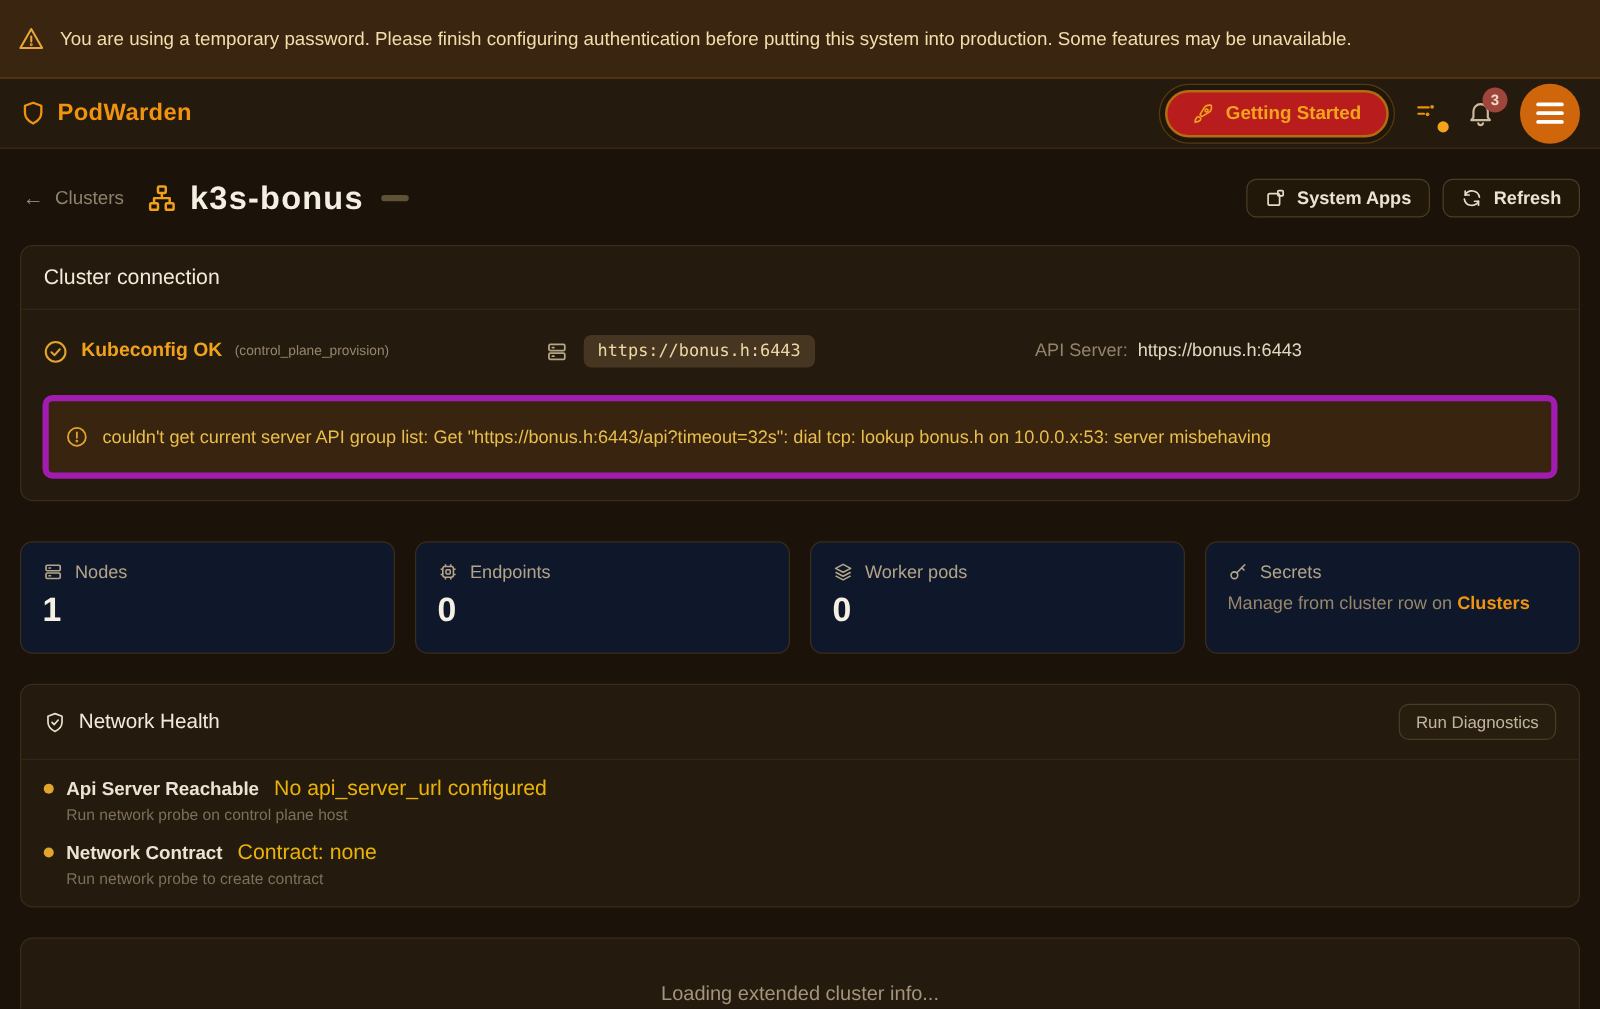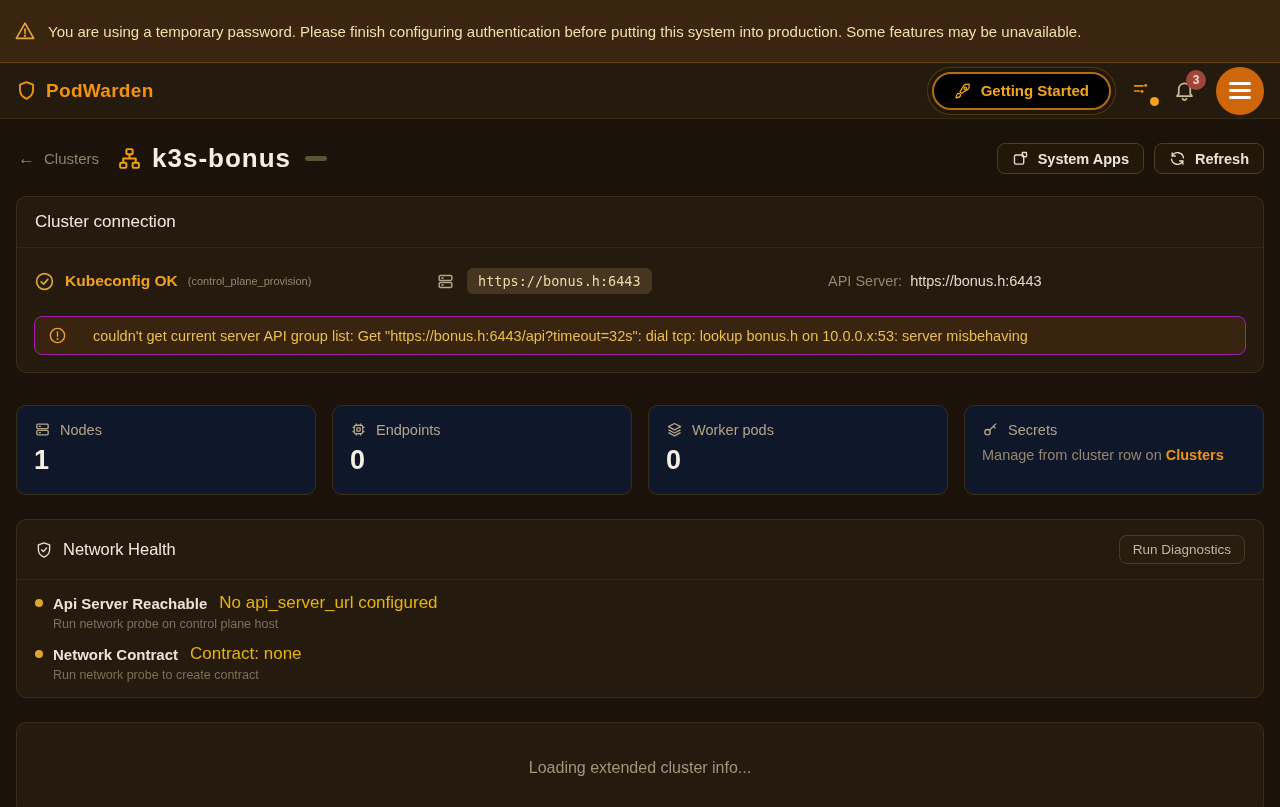--- a/index.html
+++ b/index.html
@@ -23,21 +23,21 @@
   .header {
     height:56px; background:#251a0e; border-bottom:1px solid #392b17;
     display:flex; align-items:center; padding:0 16px;
   }
   .logo { display:flex; align-items:center; gap:9px; cursor:pointer; }
   .logo-ico { color:#f0940f; }
   .logo-name { color:#f0940f; font-size:19px; font-weight:bold; letter-spacing:.3px; }
   .header-right { margin-left:auto; display:flex; align-items:center; gap:20px; }
   .gs-btn {
     display:flex; align-items:center; gap:9px; cursor:pointer;
-    background:#000000; border:2px solid #b26d10; border-radius:999px;
+    background:#b91c1c; border:2px solid #b26d10; border-radius:999px;
     padding:8px 20px; box-shadow:0 0 0 4px #20170a, 0 0 0 5px #55390f;
     color:#f2a41d; font-size:15px; font-weight:600;
   }
   .tune-wrap { position:relative; cursor:pointer; }
   .tune-wrap .tune-ico { color:#e8920f; }
   .tune-dot { position:absolute; right:-6px; bottom:-4px; width:9px; height:9px;
     border-radius:50%; background:#f6a21a; }
   .bell-wrap { position:relative; cursor:pointer; }
   .bell-ico { color:#cbbb9d; }
   .bell-badge {
@@ -93,22 +93,22 @@
   .code-chip {
     background:#463520; border-radius:6px; padding:5px 11px;
     font-family:"DejaVu Sans Mono","Liberation Mono",monospace;
     font-size:13.5px; color:#edd8a5;
   }
   .conn-api { display:flex; align-items:center; gap:8px; font-size:14.5px; }
   .api-label { color:#93846a; }
   .api-value { color:#e3d9c3; }
 
   .error-box {
-    margin:8px 17px 17px 17px; background:#39240f; border:1px solid #a21caf;
-    border-radius:8px; padding:9px 13px; display:flex; align-items:center; gap:26px;
+    margin:8px 17px 17px 17px; background:#39240f; border:5px solid #a21caf;
+    border-radius:8px; padding:19px 13px; display:flex; align-items:center; gap:11px;
   }
   .error-ico { color:#e2a42d; flex:0 0 auto; }
   .error-text { color:#e9bf4a; font-size:14.5px; }
 
   
   .stats-row {
     display:grid; grid-template-columns:repeat(4,1fr); gap:16px;
     margin:32px 16px 0 16px;
   }
   .stat-card {

